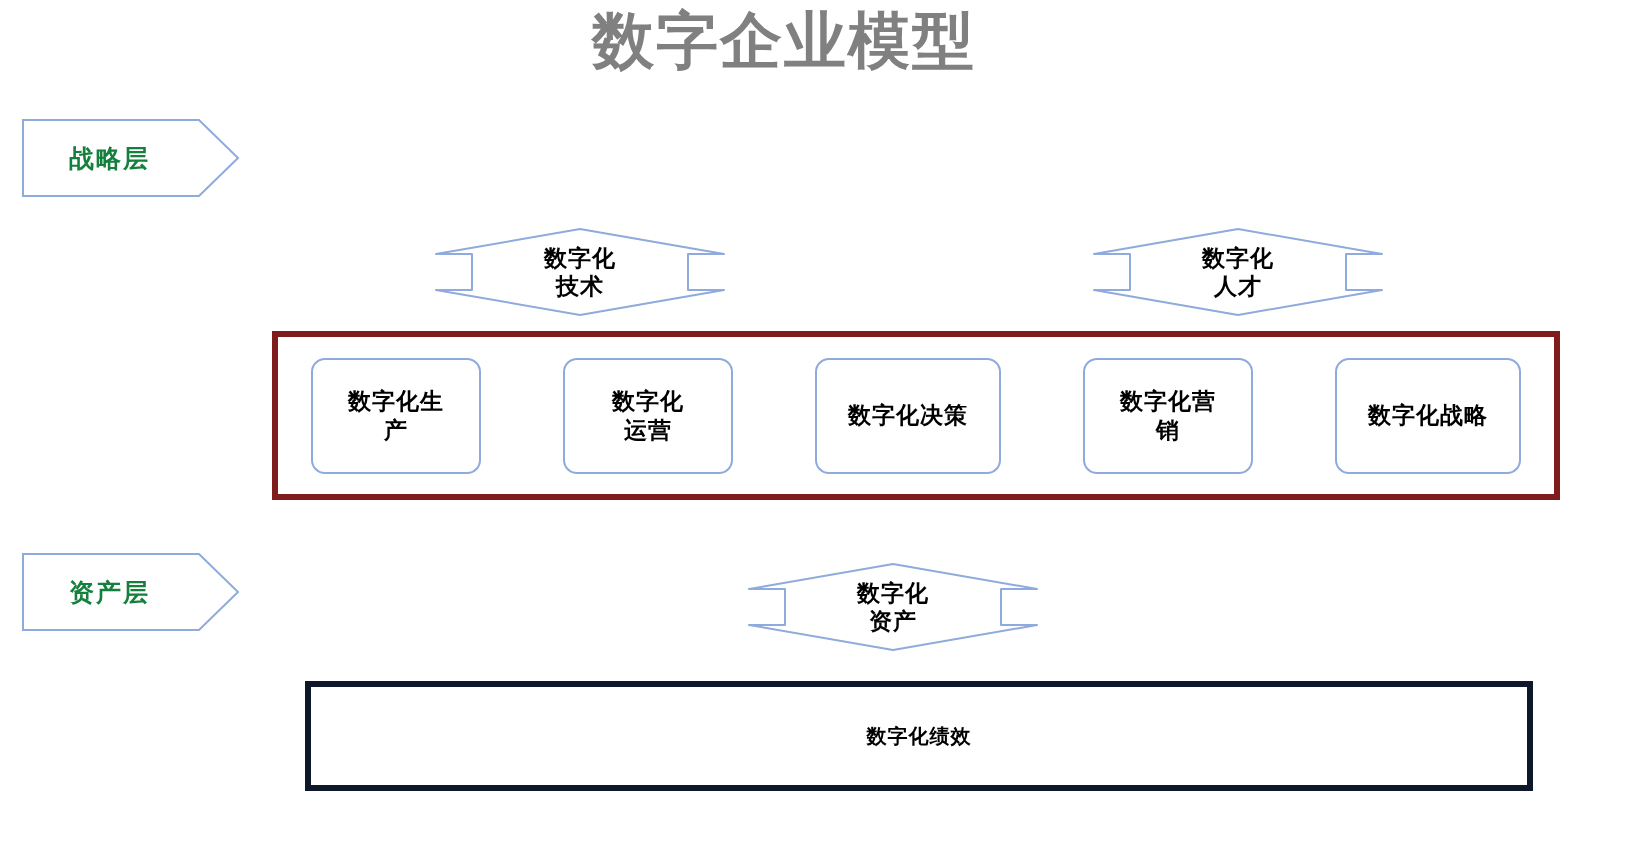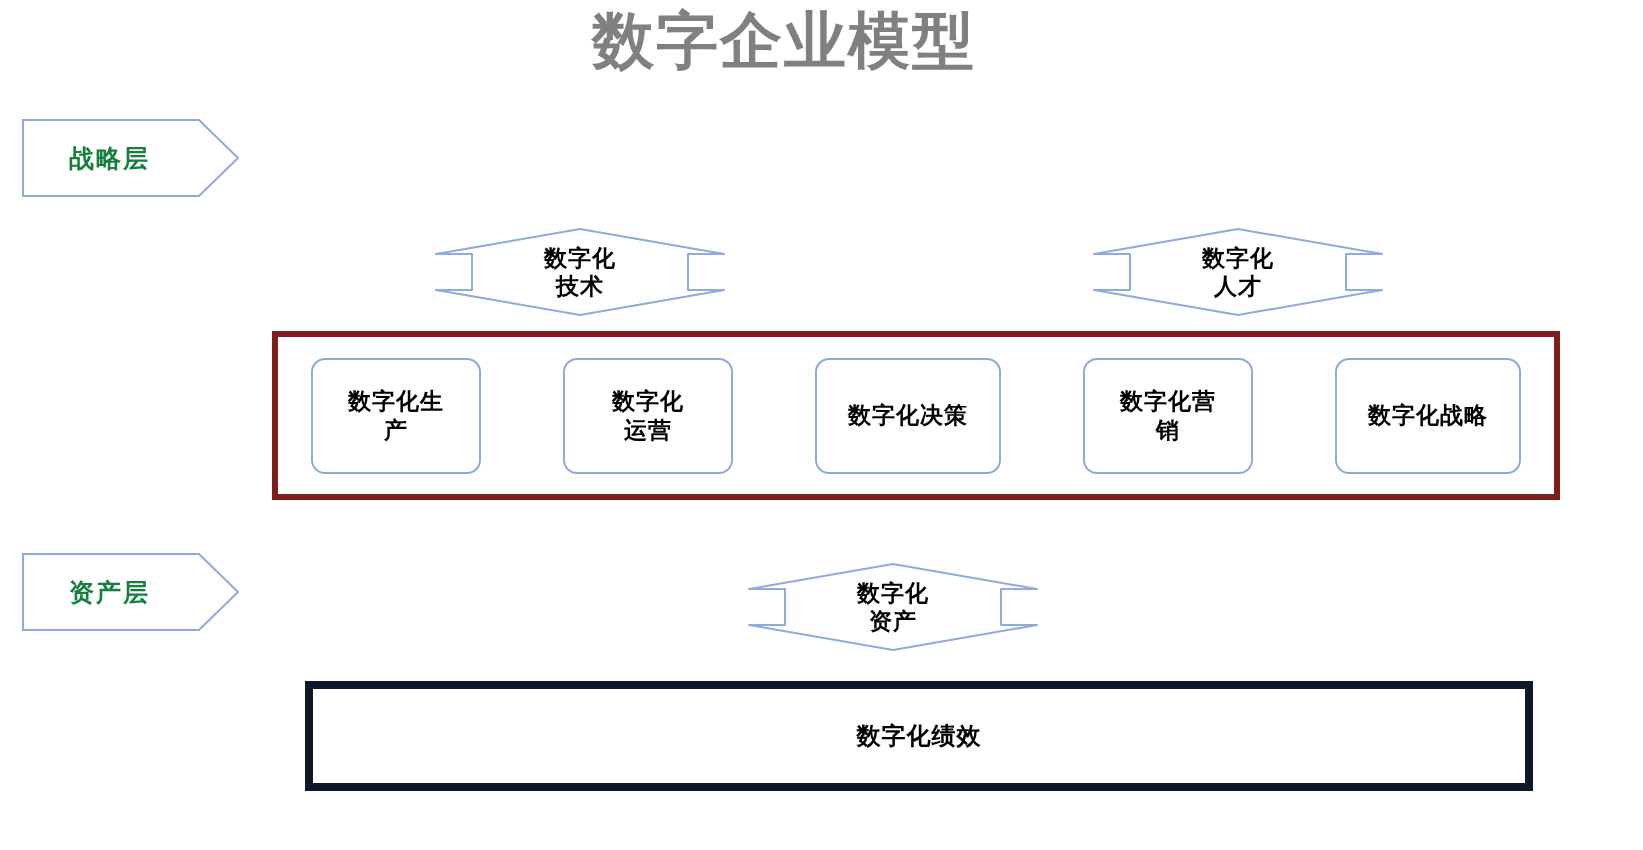--- a/index.html
+++ b/index.html
@@ -165,27 +165,27 @@
   }
   .capability-box.wide { width: 186px; }
 
   
   #result-banner {
     position: absolute;
     left: 305px;
     top: 681px;
     width: 1228px;
     height: 110px;
-    border: 8px solid #0f172a;
-    box-sizing: border-box;
-    background: #ffffff;
-    display: flex;
-    align-items: center;
-    justify-content: center;
-    font-size: 24px;
+    border: 6px solid #0f172a;
+    box-sizing: border-box;
+    background: #ffffff;
+    display: flex;
+    align-items: center;
+    justify-content: center;
+    font-size: 20px;
     font-weight: bold;
     color: #000000;
     letter-spacing: 1px;
   }
 </style>
 </head>
 <body>
 
 <div id="canvas">
 

